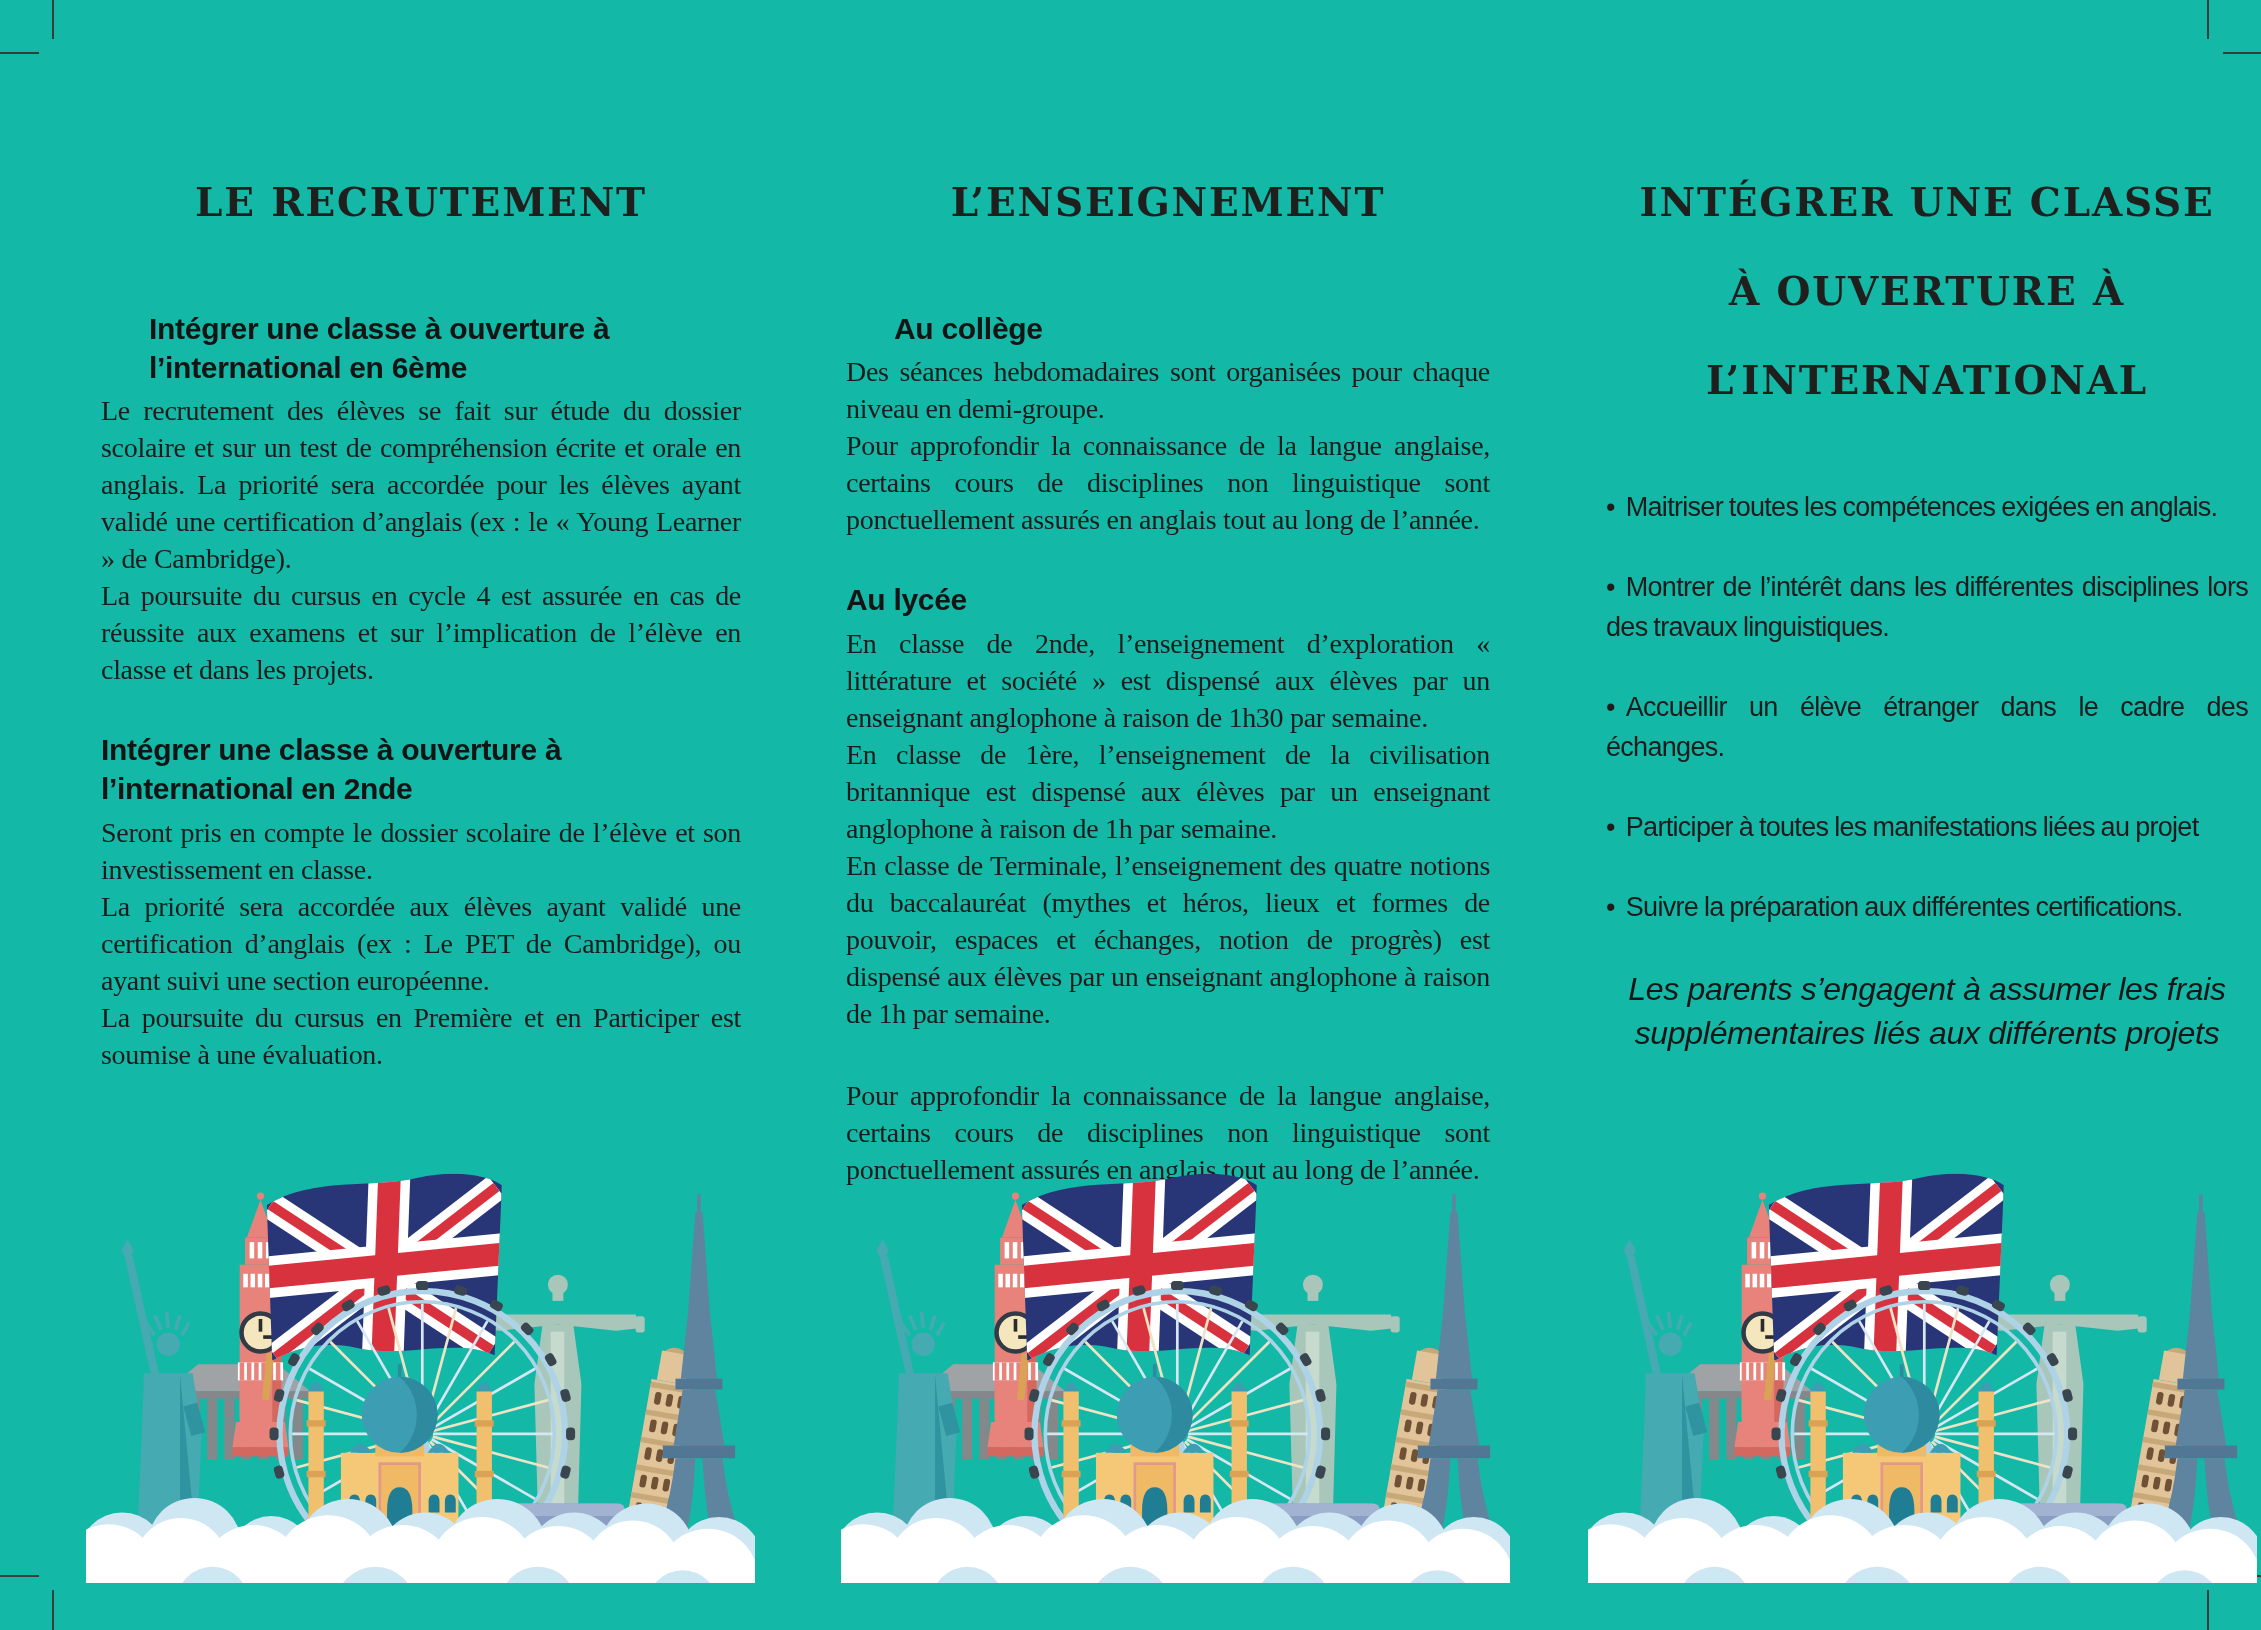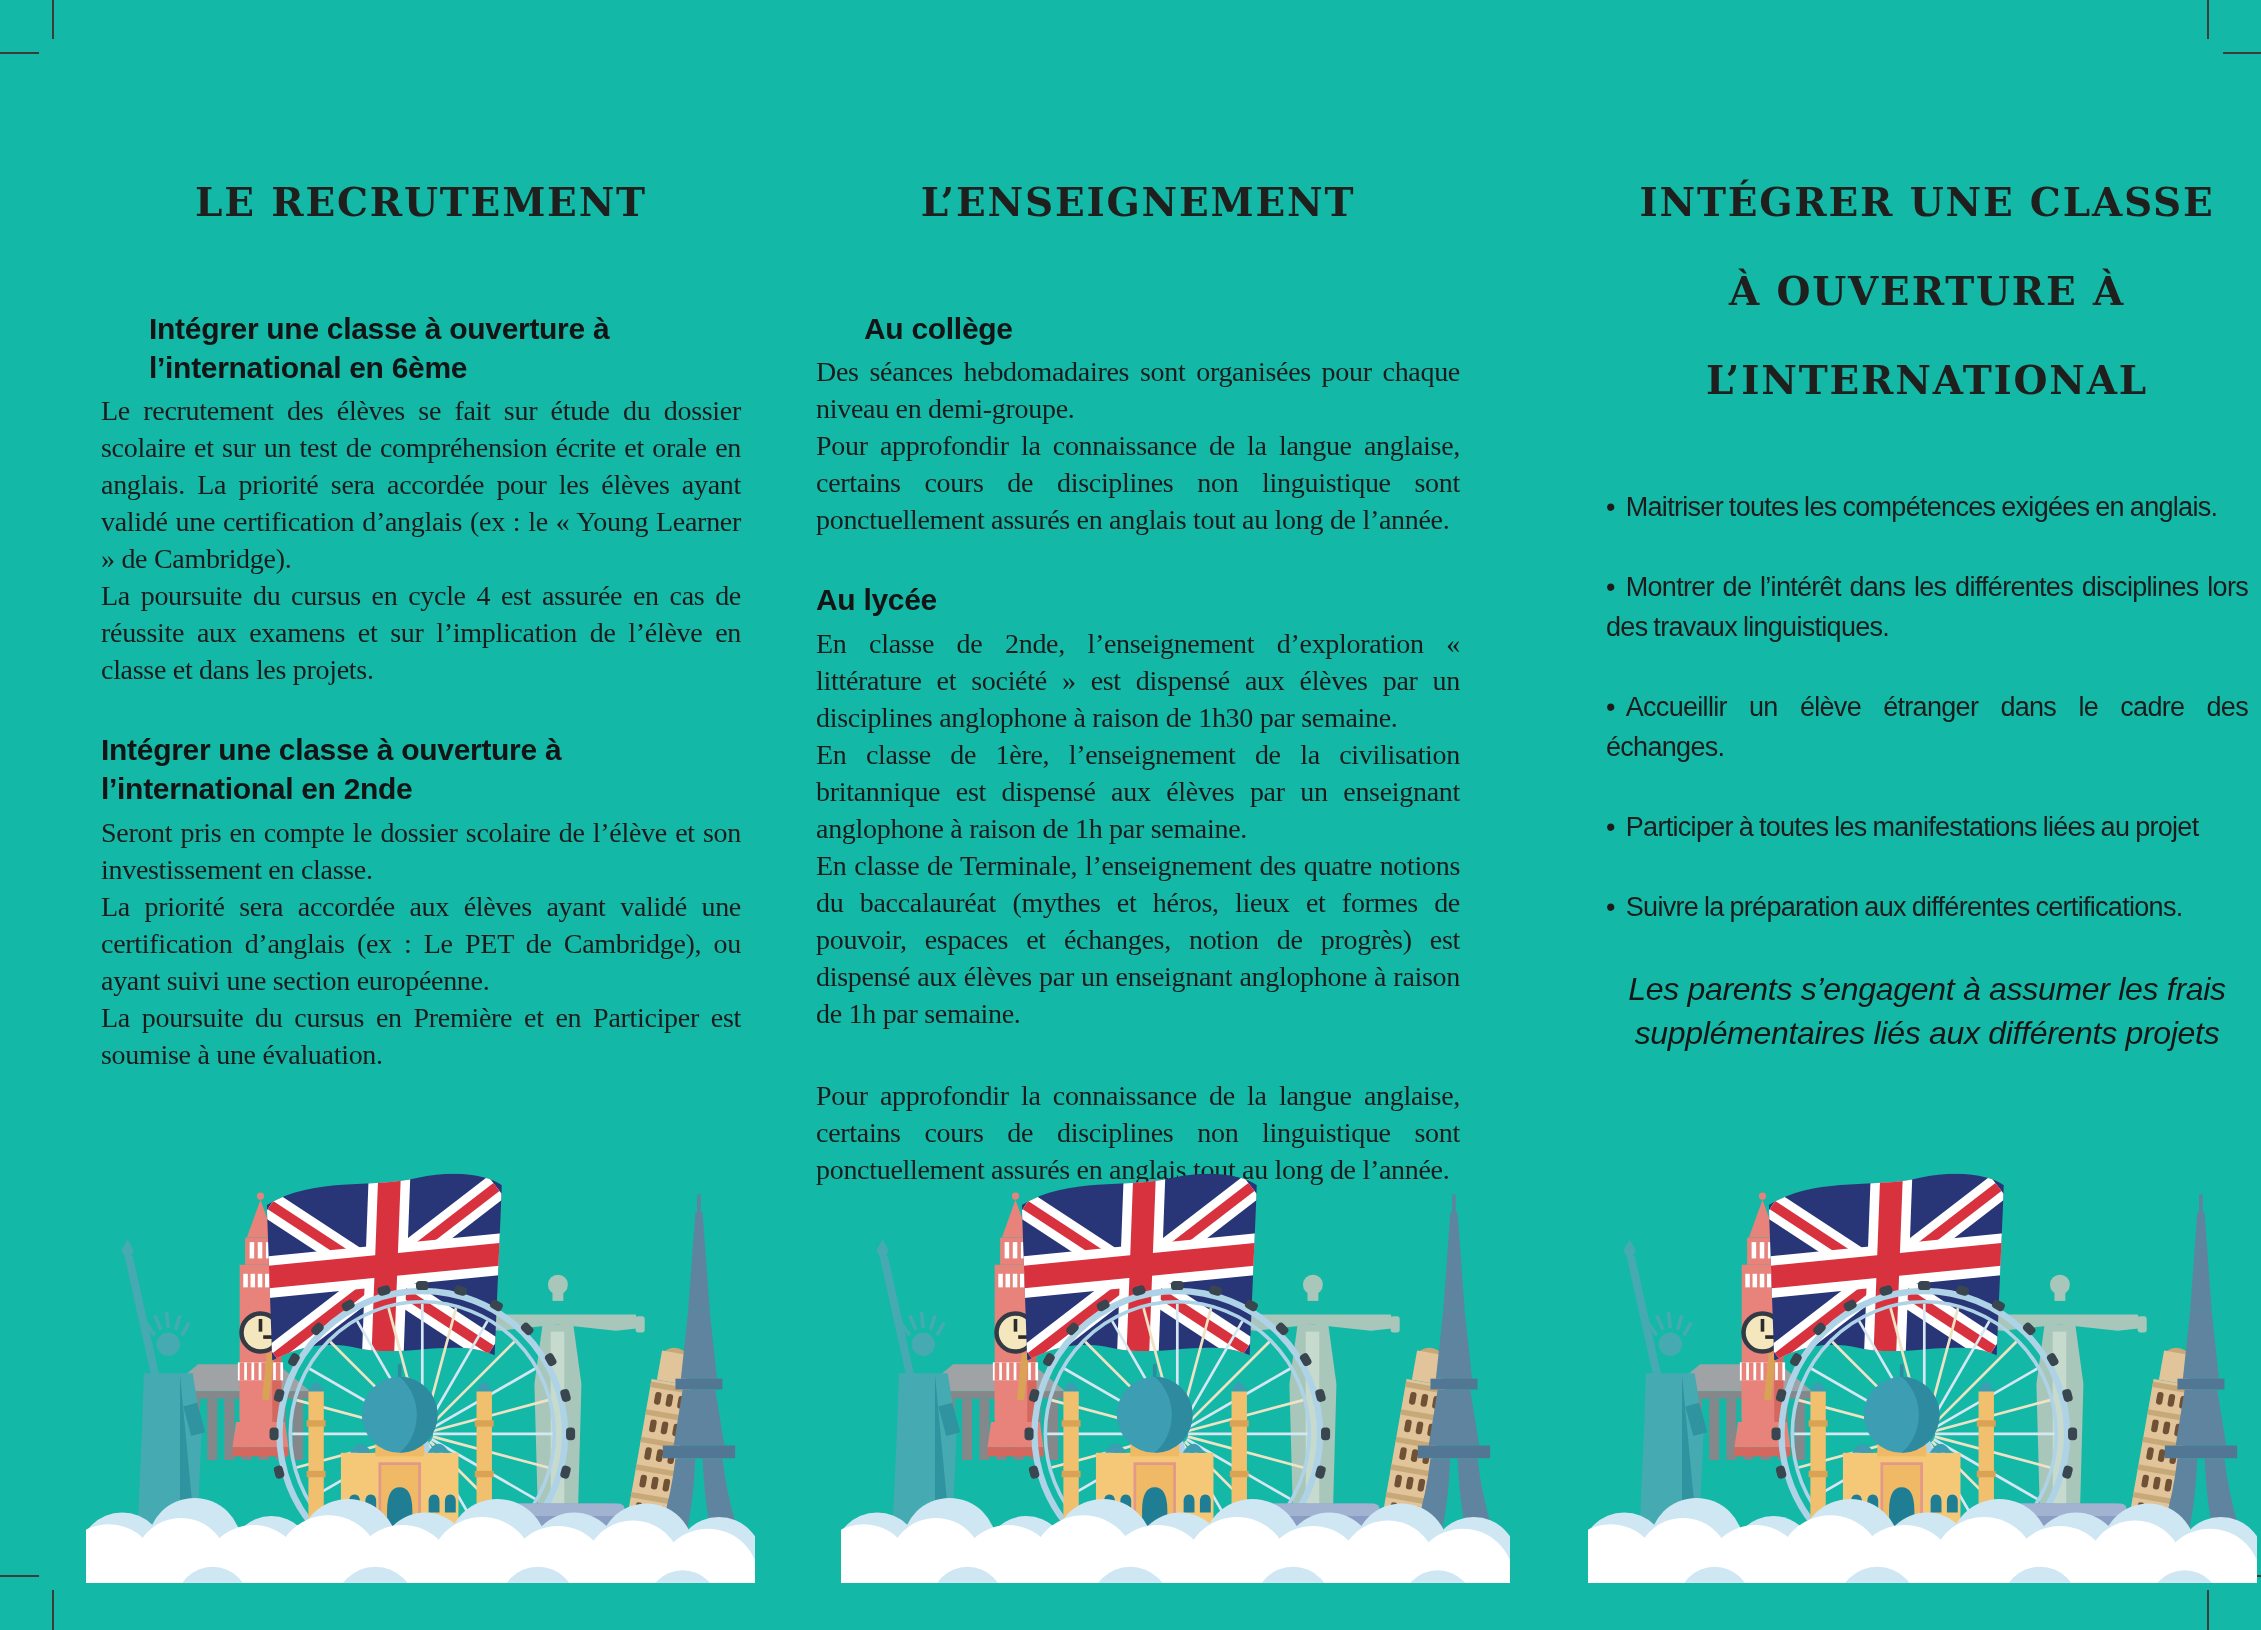--- a/index.html
+++ b/index.html
@@ -4,21 +4,21 @@
 <style>
   html,body{margin:0;padding:0;background:#ffffff;}
   .page{
     position:relative;width:2262px;height:1630px;overflow:hidden;
     background:#14b8a6;color:#1c1c1c;
     font-family:"Liberation Sans",sans-serif;
   }
   .crop{position:absolute;background:#3c3c3b;}
   .column{position:absolute;top:0;}
   #col-0{left:101px;width:640px;}
-  #col-1{left:816px;width:644px;}
+  #col-1{left:846px;width:644px;}
   #col-2{left:1606px;width:642px;}
   .col-title{
     margin-top:158px;text-align:center;color:#1f1f1e;
     font-family:"DejaVu Serif",serif;font-weight:bold;
     font-size:39px;line-height:89px;letter-spacing:1.8px;
   }
   .col-content{margin-top:62px;}
   .sub{
     font-size:30px;line-height:39px;font-weight:bold;color:#141414;
     letter-spacing:-0.3px;margin:42px 0 5.4px 0;
@@ -69,21 +69,21 @@
         <p class="para">La poursuite du cursus en Première et en Participer est soumise à une évaluation.</p>
       </div>
   </div>
   <div class="column" id="col-1">
     <div class="col-title"><span>L’ENSEIGNEMENT</span></div>
     <div class="col-content">
         <h3 class="sub">Au collège</h3>
         <p class="para">Des séances hebdomadaires sont organisées pour chaque niveau en demi-groupe.</p>
         <p class="para">Pour approfondir la connaissance de la langue anglaise, certains cours de disciplines non linguistique sont ponctuellement assurés en anglais tout au long de l’année.</p>
         <h3 class="sub">Au lycée</h3>
-        <p class="para">En classe de 2nde, l’enseignement d’exploration « littérature et société » est dispensé aux élèves par un disciplines anglophone à raison de 1h30 par semaine.</p>
+        <p class="para">En classe de 2nde, l’enseignement d’exploration « littérature et société » est dispensé aux élèves par un enseignant anglophone à raison de 1h30 par semaine.</p>
         <p class="para">En classe de 1ère, l’enseignement de la civilisation britannique est dispensé aux élèves par un enseignant anglophone à raison de 1h par semaine.</p>
         <p class="para">En classe de Terminale, l’enseignement des quatre notions du baccalauréat (mythes et héros, lieux et formes de pouvoir, espaces et échanges, notion de progrès) est dispensé aux élèves par un enseignant anglophone à raison de 1h par semaine.</p>
         <div class="vgap"></div>
         <p class="para">Pour approfondir la connaissance de la langue anglaise, certains cours de disciplines non linguistique sont ponctuellement assurés en anglais tout au long de l’année.</p>
       </div>
   </div>
   <div class="column" id="col-2">
     <div class="col-title"><span>INTÉGRER UNE CLASSE</span><br><span>À OUVERTURE À</span><br><span>L’INTERNATIONAL</span></div>
     <div class="col-content">
         <p class="bullet"><span class="dot">•</span><span>Maitriser toutes les compétences exigées en anglais.</span></p>

